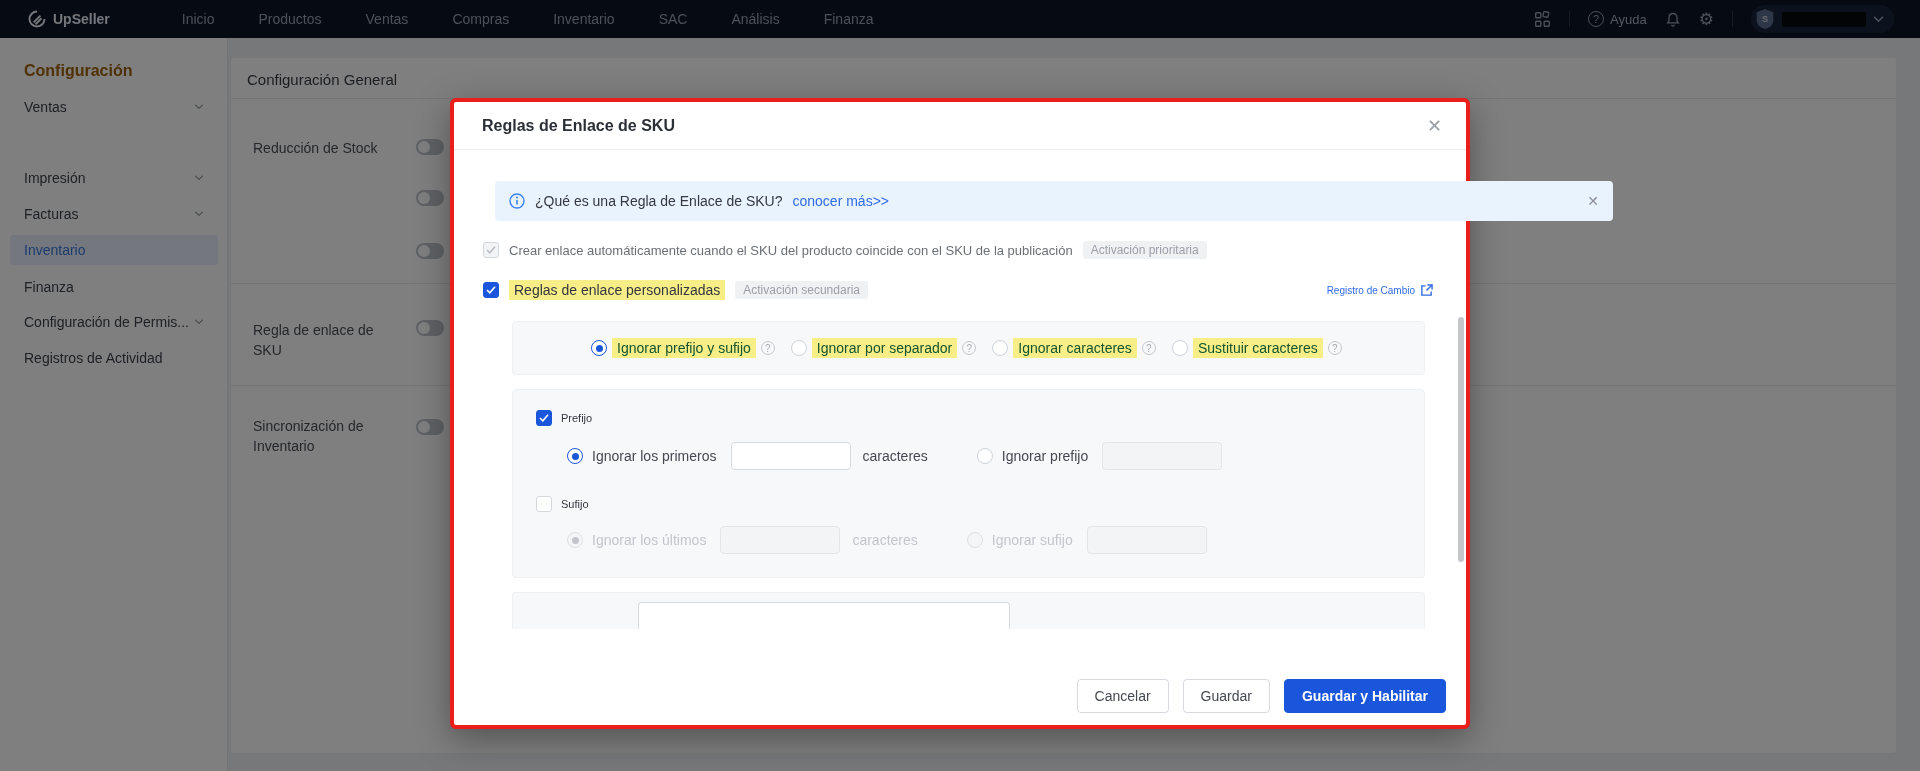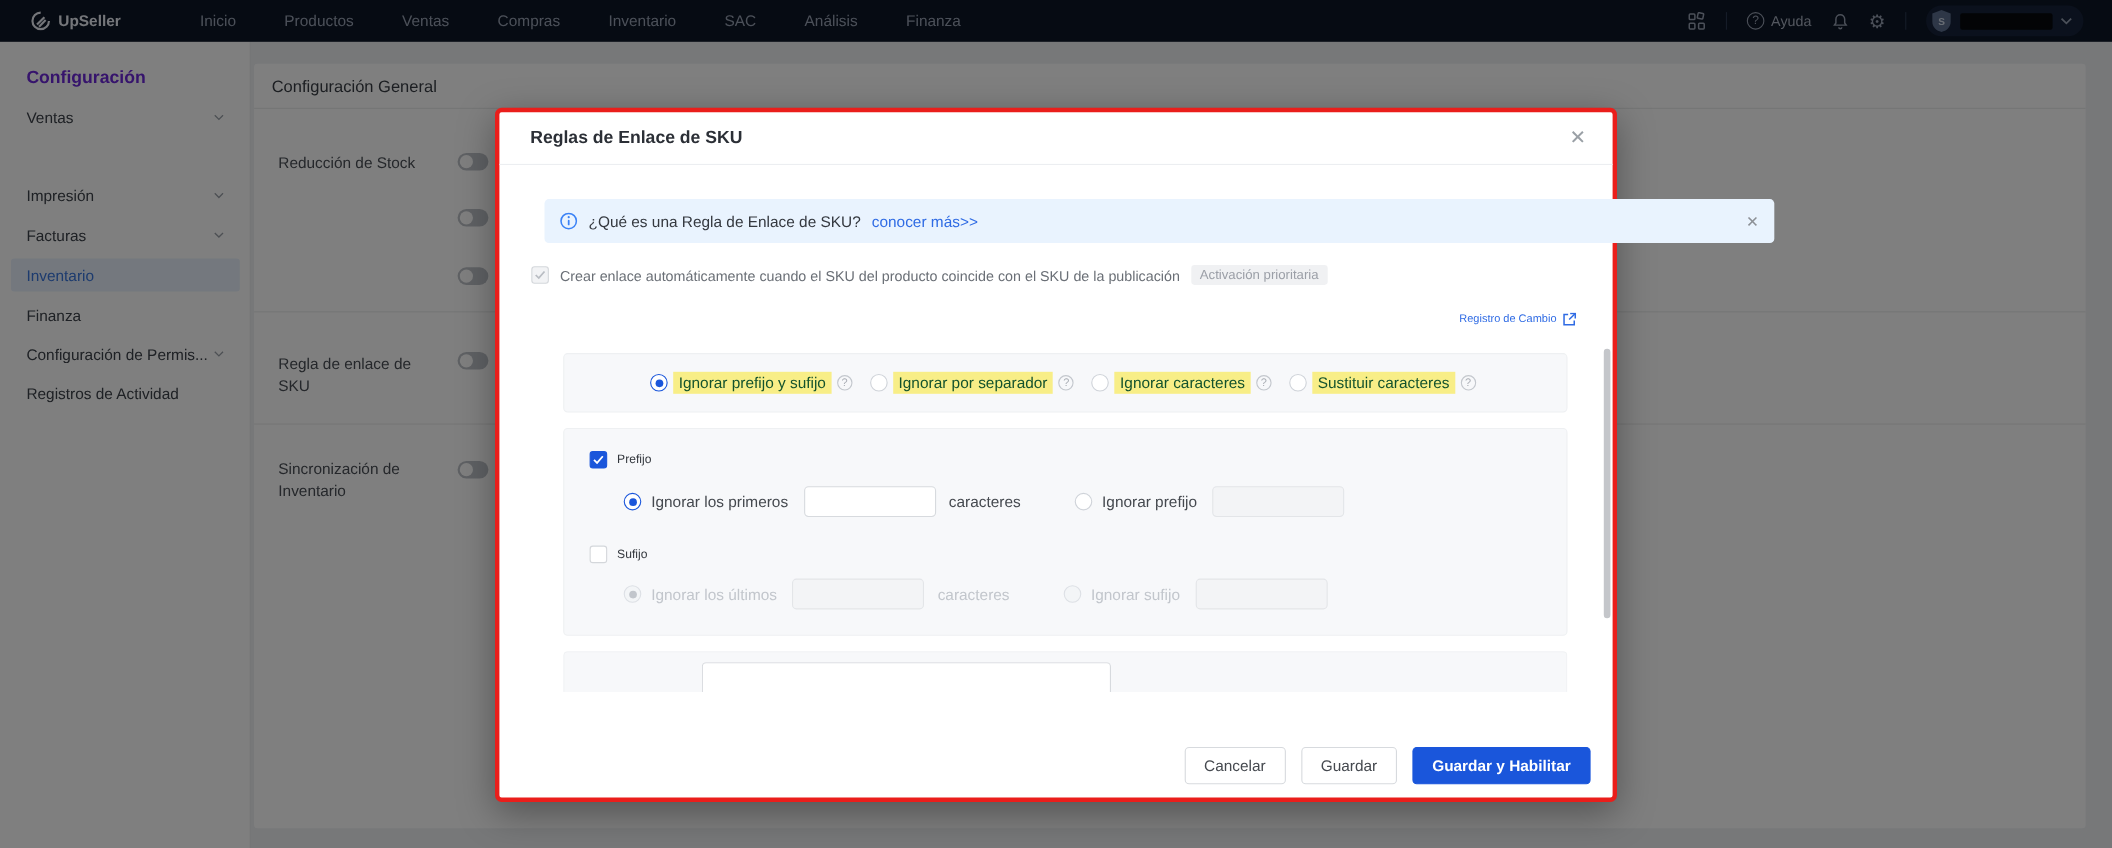--- a/index.html
+++ b/index.html
@@ -21,21 +21,21 @@
   .help-wrap { display:flex; align-items:center; gap:6px; color:#a6afbe; font-size:13px; }
   .qcircle { width:16px; height:16px; border:1.4px solid #97a1b2; border-radius:50%;
     color:#97a1b2; font-size:11px; display:flex; align-items:center; justify-content:center; }
   .user-pill { display:flex; align-items:center; gap:7px; background:#16233a;
     border-radius:14px; padding:3px 10px 3px 4px; }
   .redacted { width:84px; height:15px; background:#06080c; border-radius:2px; }
   .gear-glyph { font-size:17px; color:#97a1b2; line-height:1; }
   
   .sidebar { position:absolute; left:0; top:38px; width:228px; height:733px;
     background:#ffffff; border-right:1px solid #e6e8eb; z-index:5; }
-  .sb-title { font-size:16px; font-weight:bold; color:#6d28d9; margin:24px 0 10px 24px; }
+  .sb-title { font-size:16px; font-weight:bold; color:#a16207; margin:24px 0 10px 24px; }
   .sb-item { position:absolute; left:10px; width:208px; height:30px; display:flex;
     align-items:center; padding:0 14px; color:#3d424a; font-size:14px; border-radius:3px; cursor:pointer; }
   .sb-item .lbl { flex:1; white-space:nowrap; overflow:hidden; }
   .sb-item.active { background:#e8f1fc; color:#3a76dd; }
   .sb-chev { color:#9aa0a8; }
   
   .main { position:absolute; left:228px; top:38px; width:1692px; height:733px; background:#eef0f3; }
   .card { position:absolute; left:3px; top:20px; width:1665px; height:695px;
     background:#ffffff; border-radius:3px; }
   .card-title { position:absolute; left:16px; top:13px; font-size:15px; color:#383d44; }
@@ -256,20 +256,29 @@
     <div class="rule-row" style="top:136px">
       <span class="checkbox dis-checked">
         <svg width="10" height="8" viewBox="0 0 12 10">
             <path d="M1 5l3.5 3.5L11 1" stroke="#b9bdc3" stroke-width="2" fill="none"></path>
           </svg>
       </span>
       <span class="rule-text">Crear enlace automáticamente cuando el SKU del producto coincide con el SKU de la publicación</span>
       <span class="tag">Activación prioritaria</span>
     </div>
 
+    <div class="rule-row" style="top:176px">
+      <span class="checkbox checked">
+        <svg width="10" height="8" viewBox="0 0 12 10">
+            <path d="M1 5l3.5 3.5L11 1" stroke="#ffffff" stroke-width="2" fill="none"></path>
+          </svg>
+      </span>
+      <span class="rule-text dark" style="margin-left:10px"><span class="hl">Reglas de enlace personalizadas</span></span>
+      <span class="tag">Activación secundaria</span>
+    </div>
     <div class="changelog">
       <span>Registro de Cambio</span>
       <span>
         <svg width="13" height="13" viewBox="0 0 14 14" fill="none" stroke="#2f6be4" stroke-width="1.5">
             <path d="M6 2H2v10h10V8"></path>
             <path d="M8 1h5v5"></path>
             <path d="M13 1L7 7"></path>
           </svg>
       </span>
     </div>

